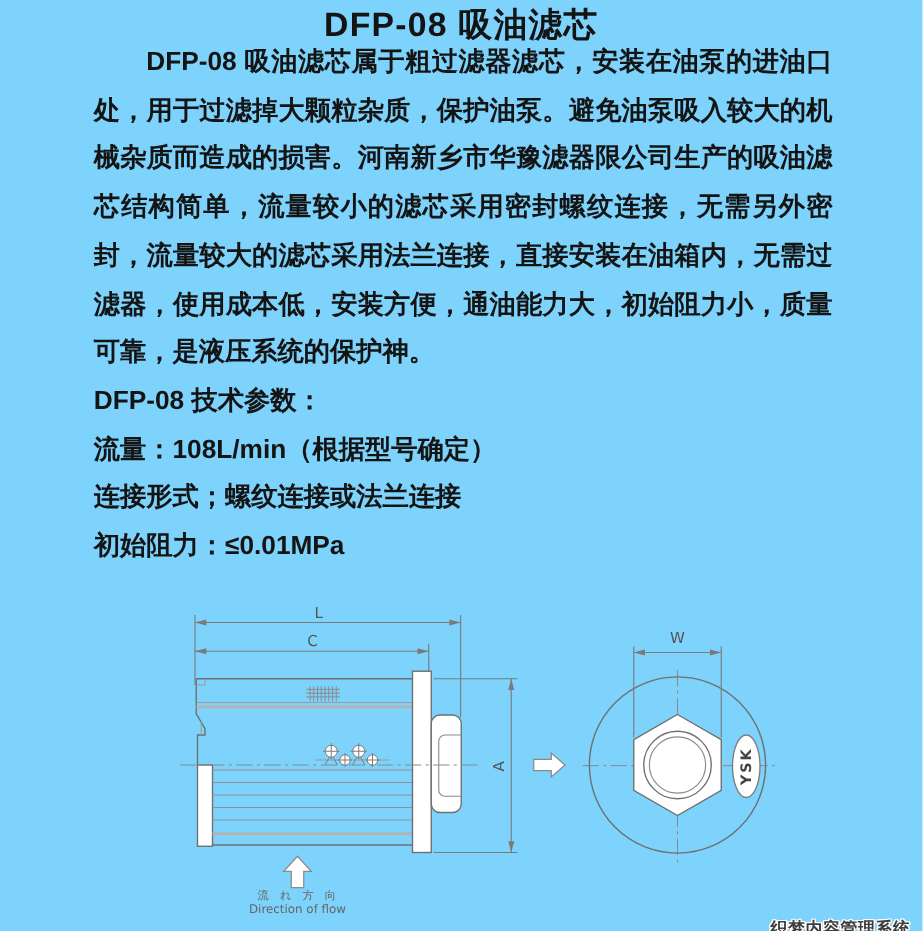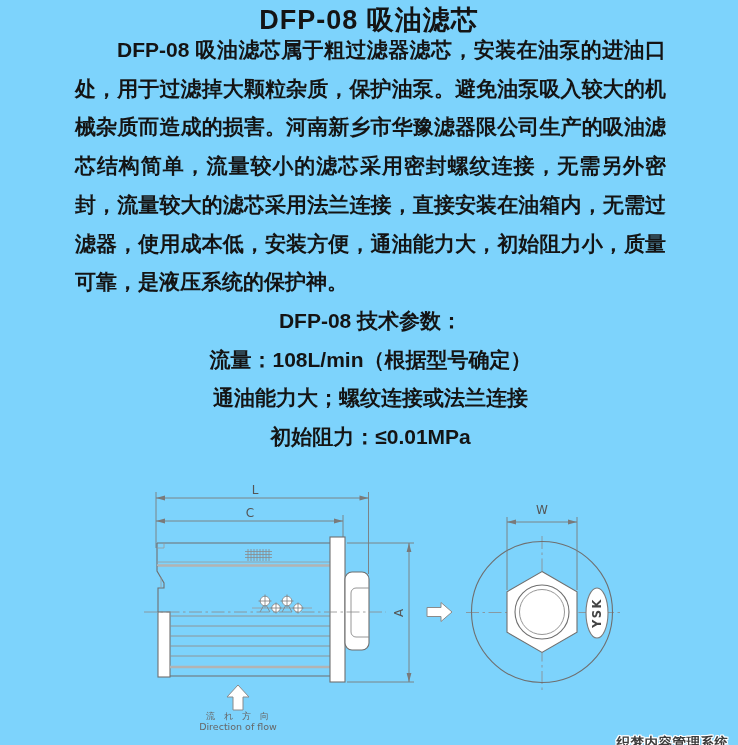--- a/index.html
+++ b/index.html
@@ -12,21 +12,21 @@
     text-align:center; font-size:27px; font-weight:bold; letter-spacing:1px;
     margin:0;
   }
   .content {
     position:absolute; left:75px; top:31px; width:591px;
     font-size:21px; line-height:38.7px; font-weight:bold;
   }
   .content p {
     margin:0; text-align:justify; text-indent:42px;
   }
-  .spec-line { text-align:center; white-space:nowrap; }
+  .spec-line { text-align:left; white-space:nowrap; }
   .figure { position:absolute; left:0; top:475px; width:738px; height:270px; }
   svg text { font-family:"DejaVu Sans", sans-serif; fill:#555; }
   .dim-label { font-size:12px; }
   .flow-jp { font-size:9px; letter-spacing:3px; fill:#666; }
   .flow-en { font-size:9.5px; fill:#666; }
   .logo-text { font-size:11.5px; letter-spacing:1.5px; fill:#444; font-weight:bold; }
   .watermark {
     position:absolute; top:737px; right:4px; text-align:center;
     font-weight:bold; color:#3d3d3d; line-height:12.5px;
     text-shadow: 1px 0 0 #fff, -1px 0 0 #fff, 0 1px 0 #fff, 0 -1px 0 #fff,
@@ -39,21 +39,21 @@
 <body>
 
 <div class="page">
 
   <h1 class="title">DFP-08 吸油滤芯</h1>
 
   <div class="content">
     <p>DFP-08 吸油滤芯属于粗过滤器滤芯，安装在油泵的进油口处，用于过滤掉大颗粒杂质，保护油泵。避免油泵吸入较大的机械杂质而造成的损害。河南新乡市华豫滤器限公司生产的吸油滤芯结构简单，流量较小的滤芯采用密封螺纹连接，无需另外密封，流量较大的滤芯采用法兰连接，直接安装在油箱内，无需过滤器，使用成本低，安装方便，通油能力大，初始阻力小，质量可靠，是液压系统的保护神。</p>
     <div class="spec-line">DFP-08 技术参数：</div>
     <div class="spec-line">流量：108L/min（根据型号确定）</div>
-    <div class="spec-line">通油能力大；螺纹连接或法兰连接</div>
+    <div class="spec-line">连接形式；螺纹连接或法兰连接</div>
     <div class="spec-line">初始阻力：≤0.01MPa</div>
   </div>
 
   <div class="figure">
     <svg width="738" height="270" viewBox="0 475 738 270" xmlns="http://www.w3.org/2000/svg" fill="none" stroke="#6f6f6f" stroke-width="1.1">
 
       <g>
 
         <g stroke="#7a7a7a" stroke-width="0.9">
           <line x1="156" y1="492" x2="156" y2="548"></line>

